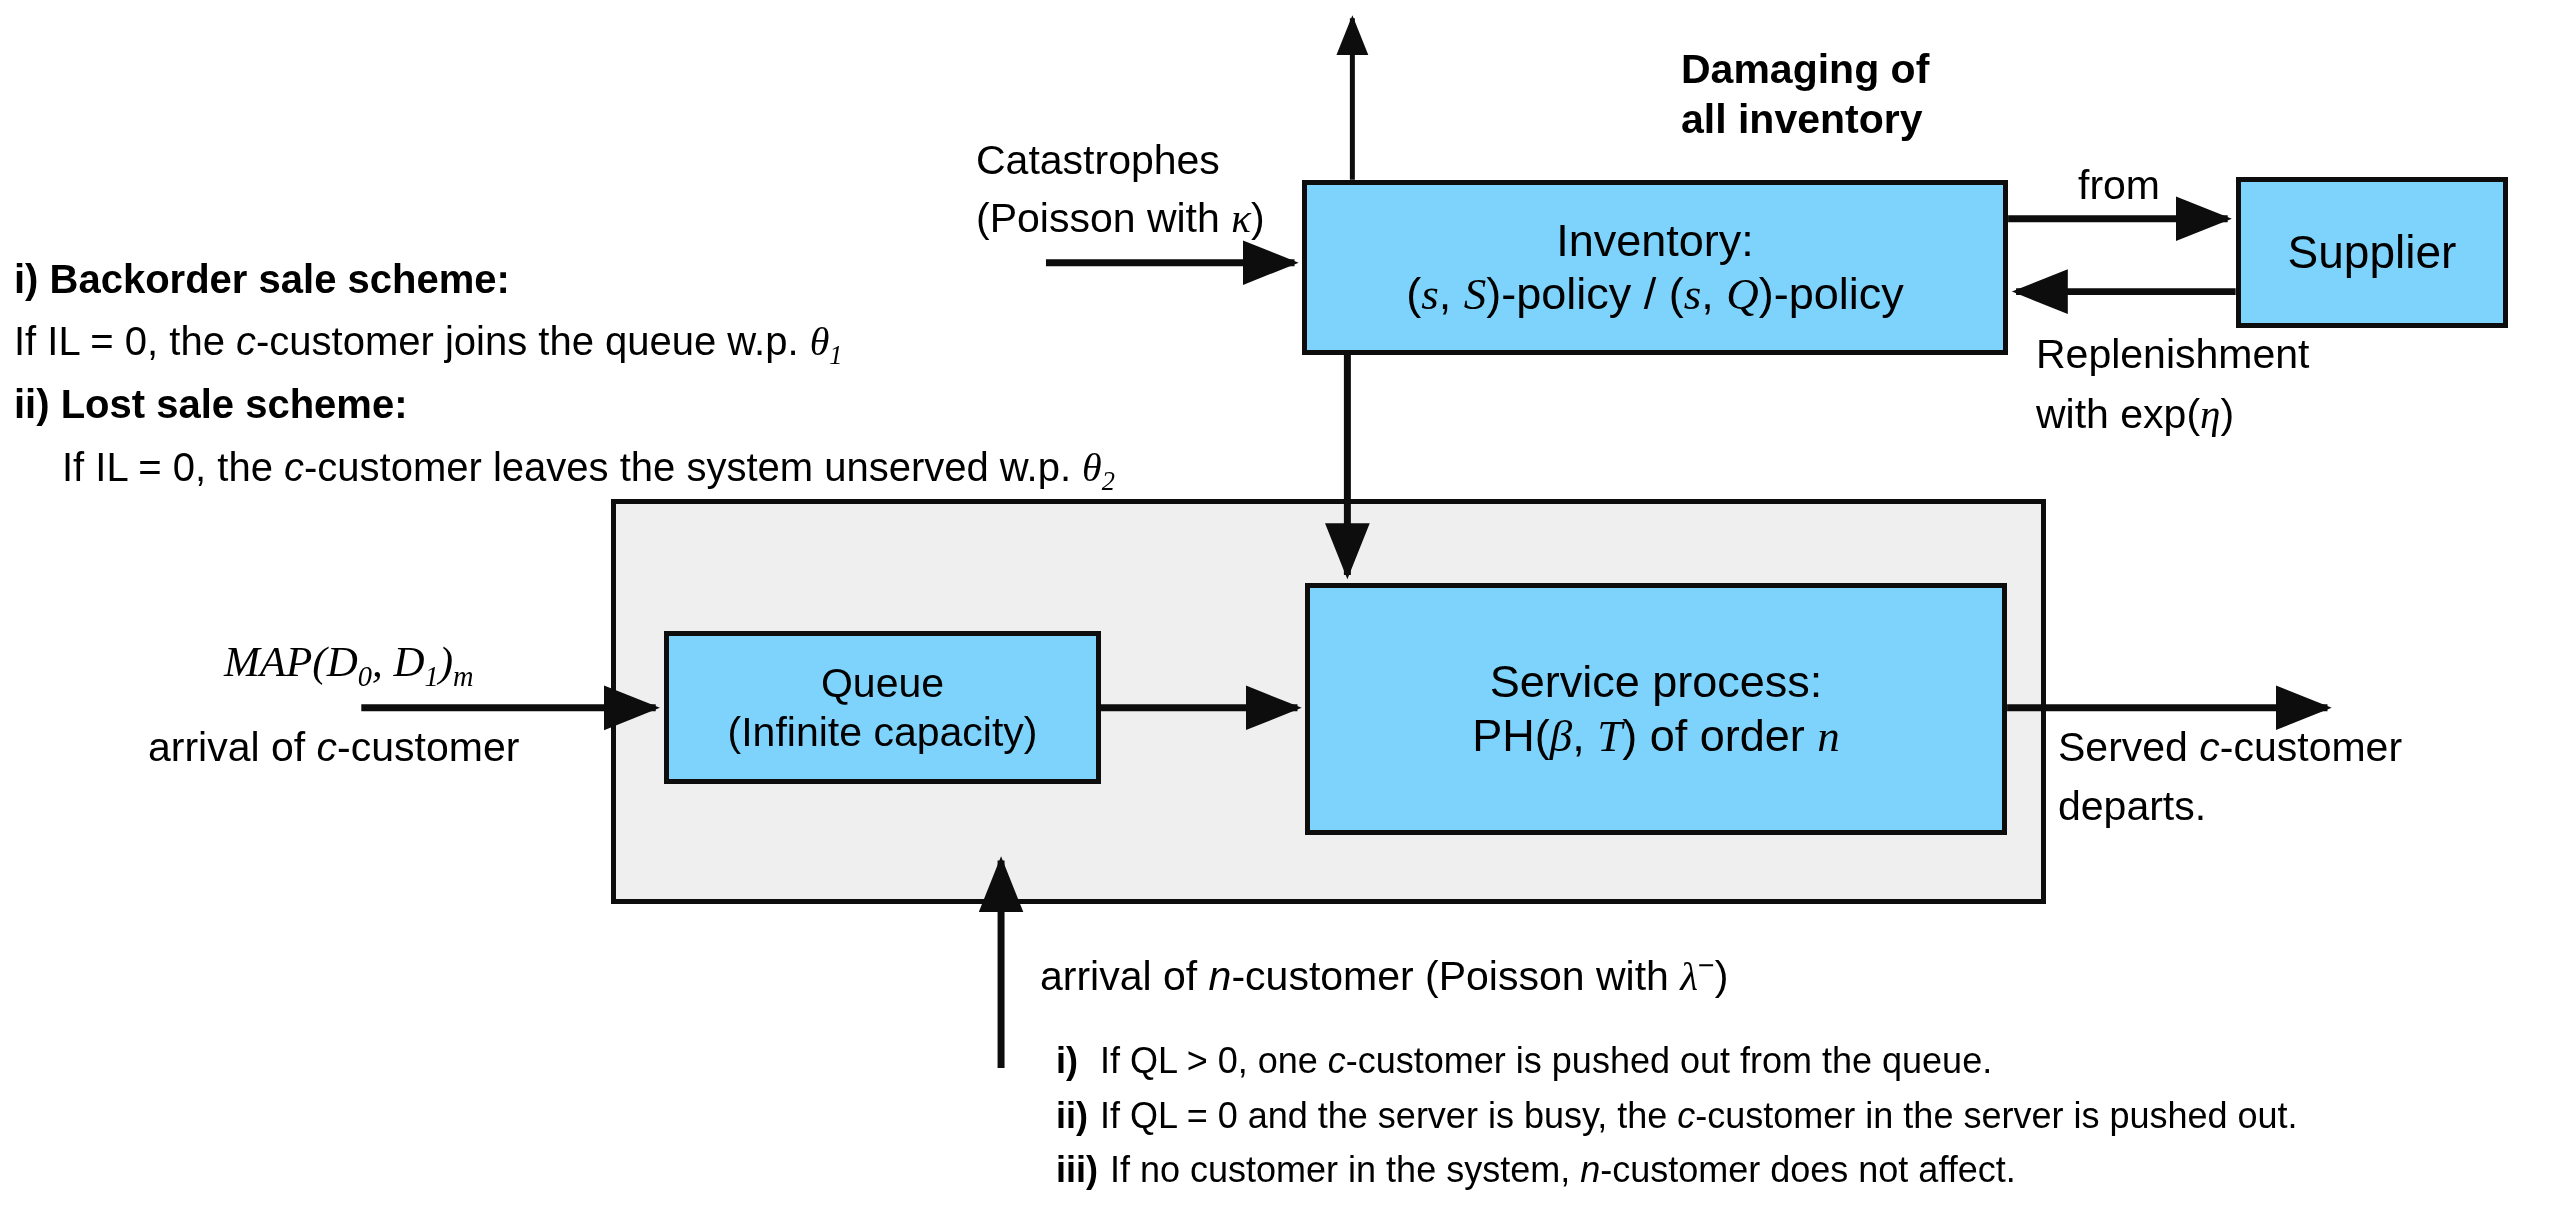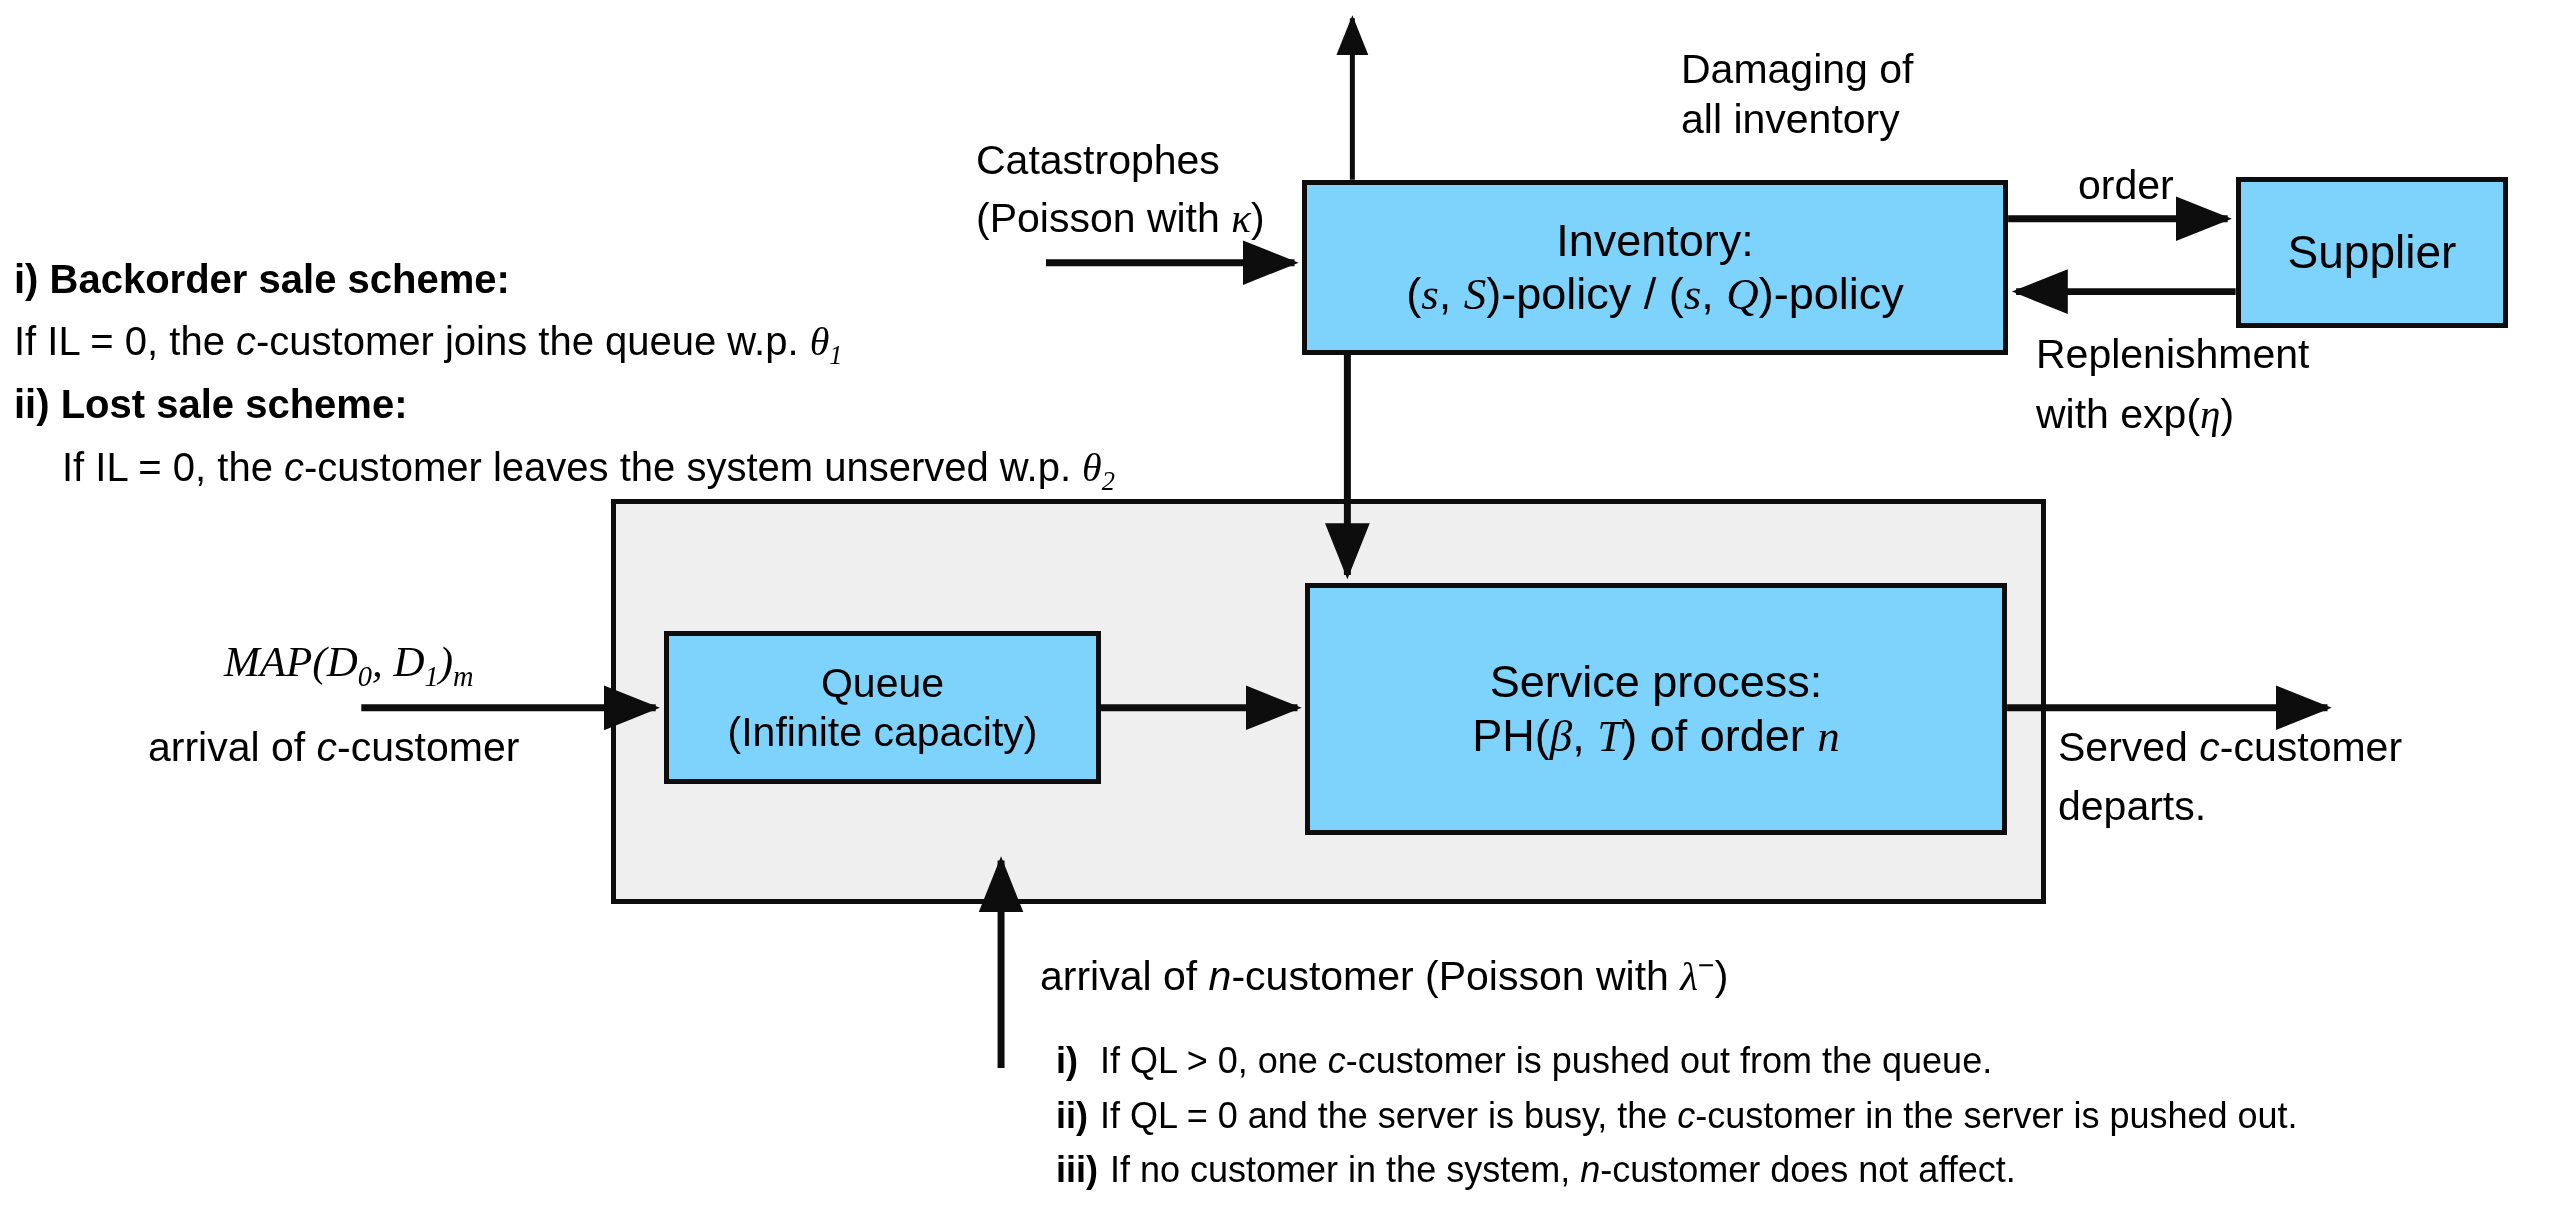--- a/index.html
+++ b/index.html
@@ -32,21 +32,21 @@
     position: absolute;
     background: #efefef;
     border: 5px solid #0d0d0d;
     box-sizing: border-box;
   }
   .txt {
     position: absolute;
     white-space: nowrap;
     line-height: 1.22;
   }
-  .multiline { white-space: pre-line; }
+  .multiline { white-space: pre-line; font-weight: bold; }
   .bold { font-weight: bold; }
   i, .it { font-style: italic; }
   .mathit {
     font-family: "Liberation Serif", serif;
     font-style: italic;
   }
   .sub {
     font-size: 0.66em;
     vertical-align: sub;
     font-style: italic;
@@ -130,21 +130,21 @@
   </div>
 
   <div class="txt multiline" style="left:1681px; top:44px; font-size:41px; text-align:left;">Damaging of
 all inventory</div>
 
   <div class="txt" style="left:976px; top:135px; font-size:41px;">Catastrophes</div>
   <div class="txt" style="left:976px; top:193px; font-size:41px;">
     <span>(Poisson with </span><span class="mathit">κ</span><span>)</span>
   </div>
 
-  <div class="txt" style="left:2078px; top:160px; font-size:41px;">order</div>
+  <div class="txt" style="left:2078px; top:160px; font-size:41px;">from</div>
 
   <div class="txt" style="left:2036px; top:329px; font-size:41px;">Replenishment</div>
   <div class="txt" style="left:2036px; top:389px; font-size:41px;">
     <span>with exp(</span><span class="mathit">η</span><span>)</span>
   </div>
 
   <div class="txt" style="left:224px; top:636px; font-size:43px; font-family:'Liberation Serif', serif;">
     <span class="mathit">MAP</span><span class="mathit">(</span><span class="mathit">D</span><span class="sub">0</span><span class="mathit">, </span><span class="mathit">D</span><span class="sub">1</span><span class="mathit">)</span><span class="sub">m</span>
   </div>
 

